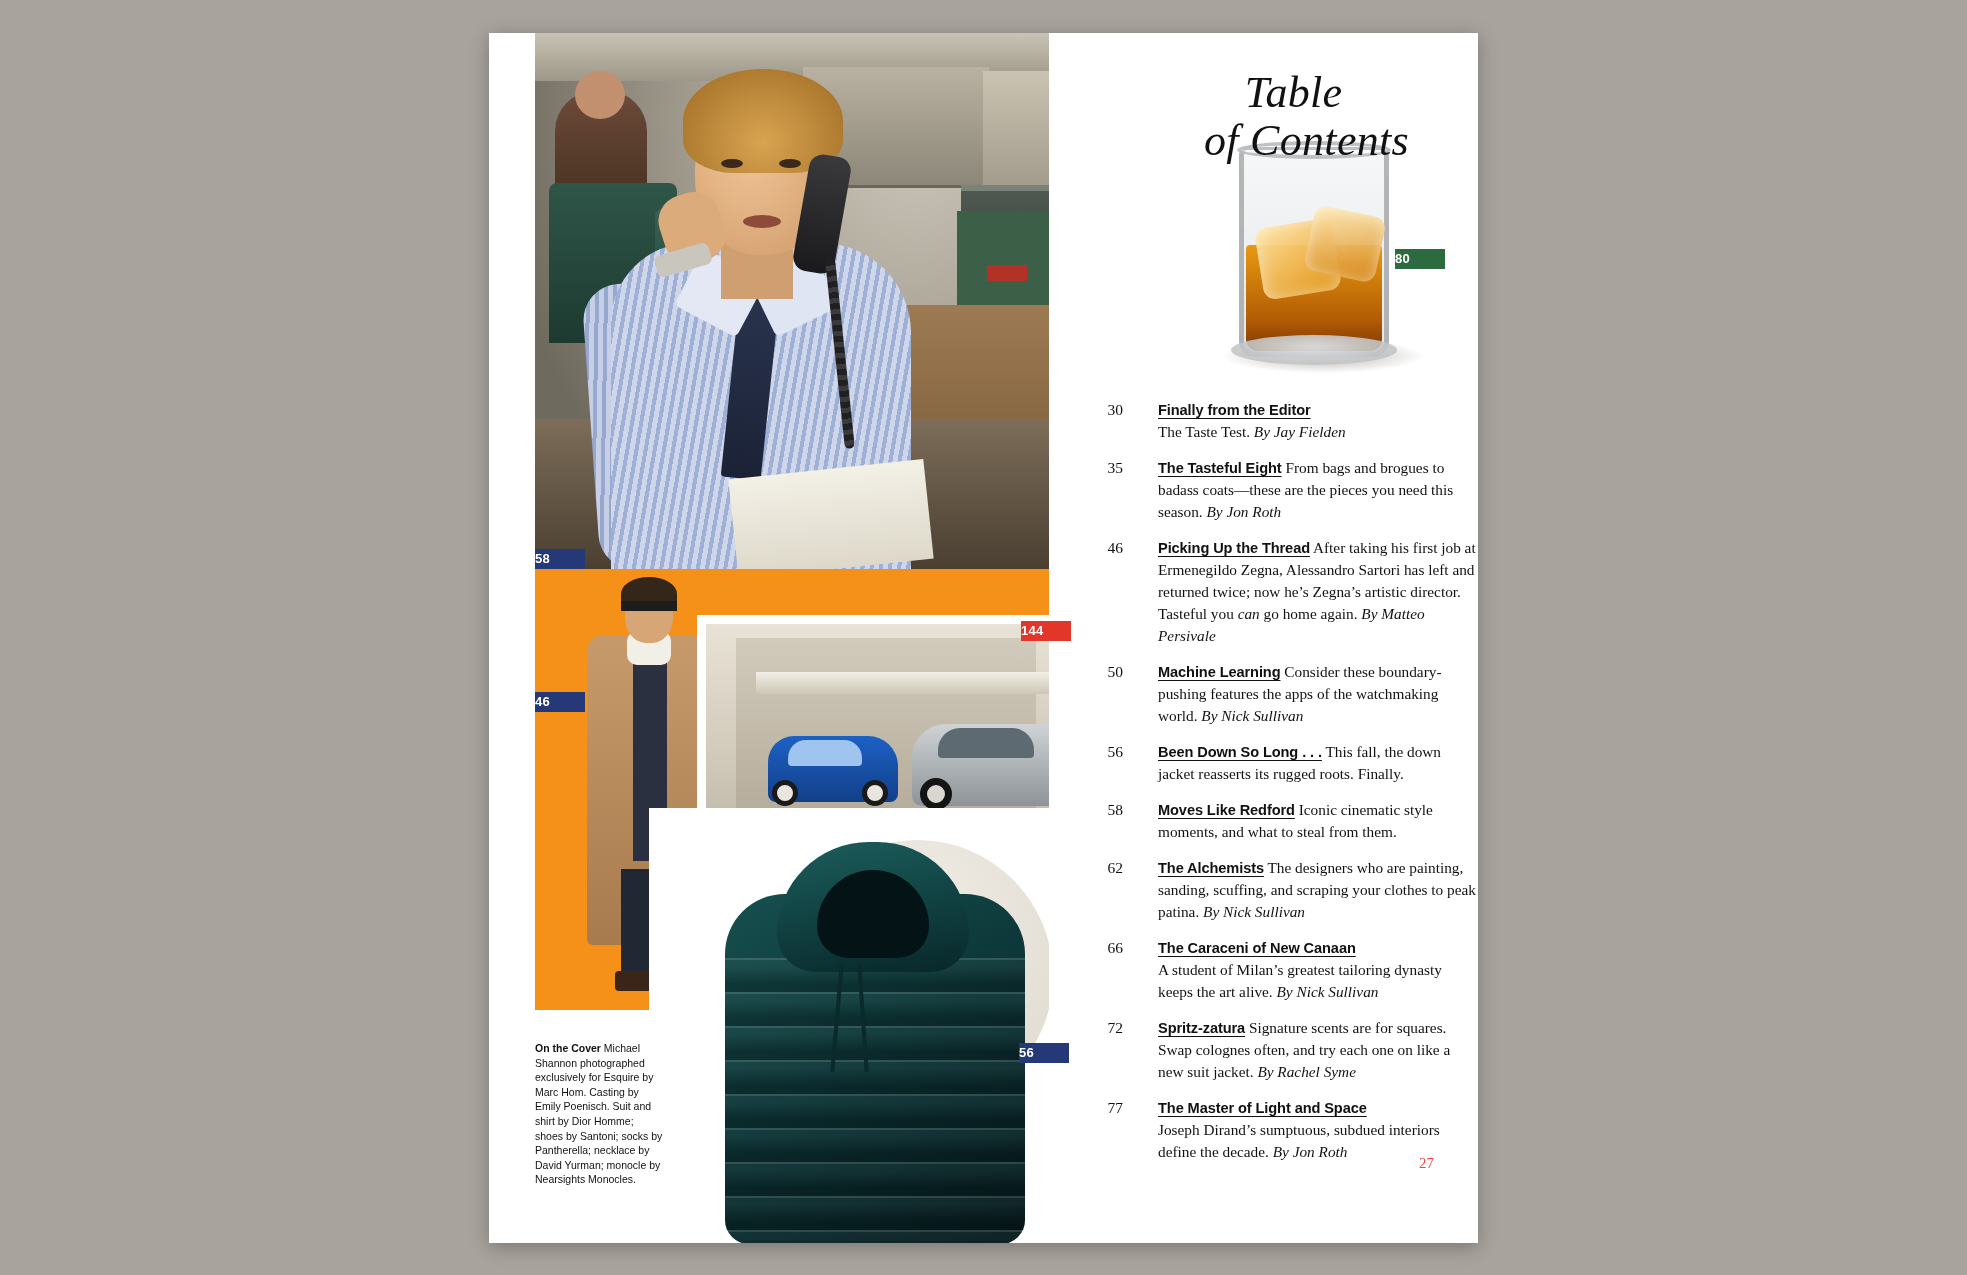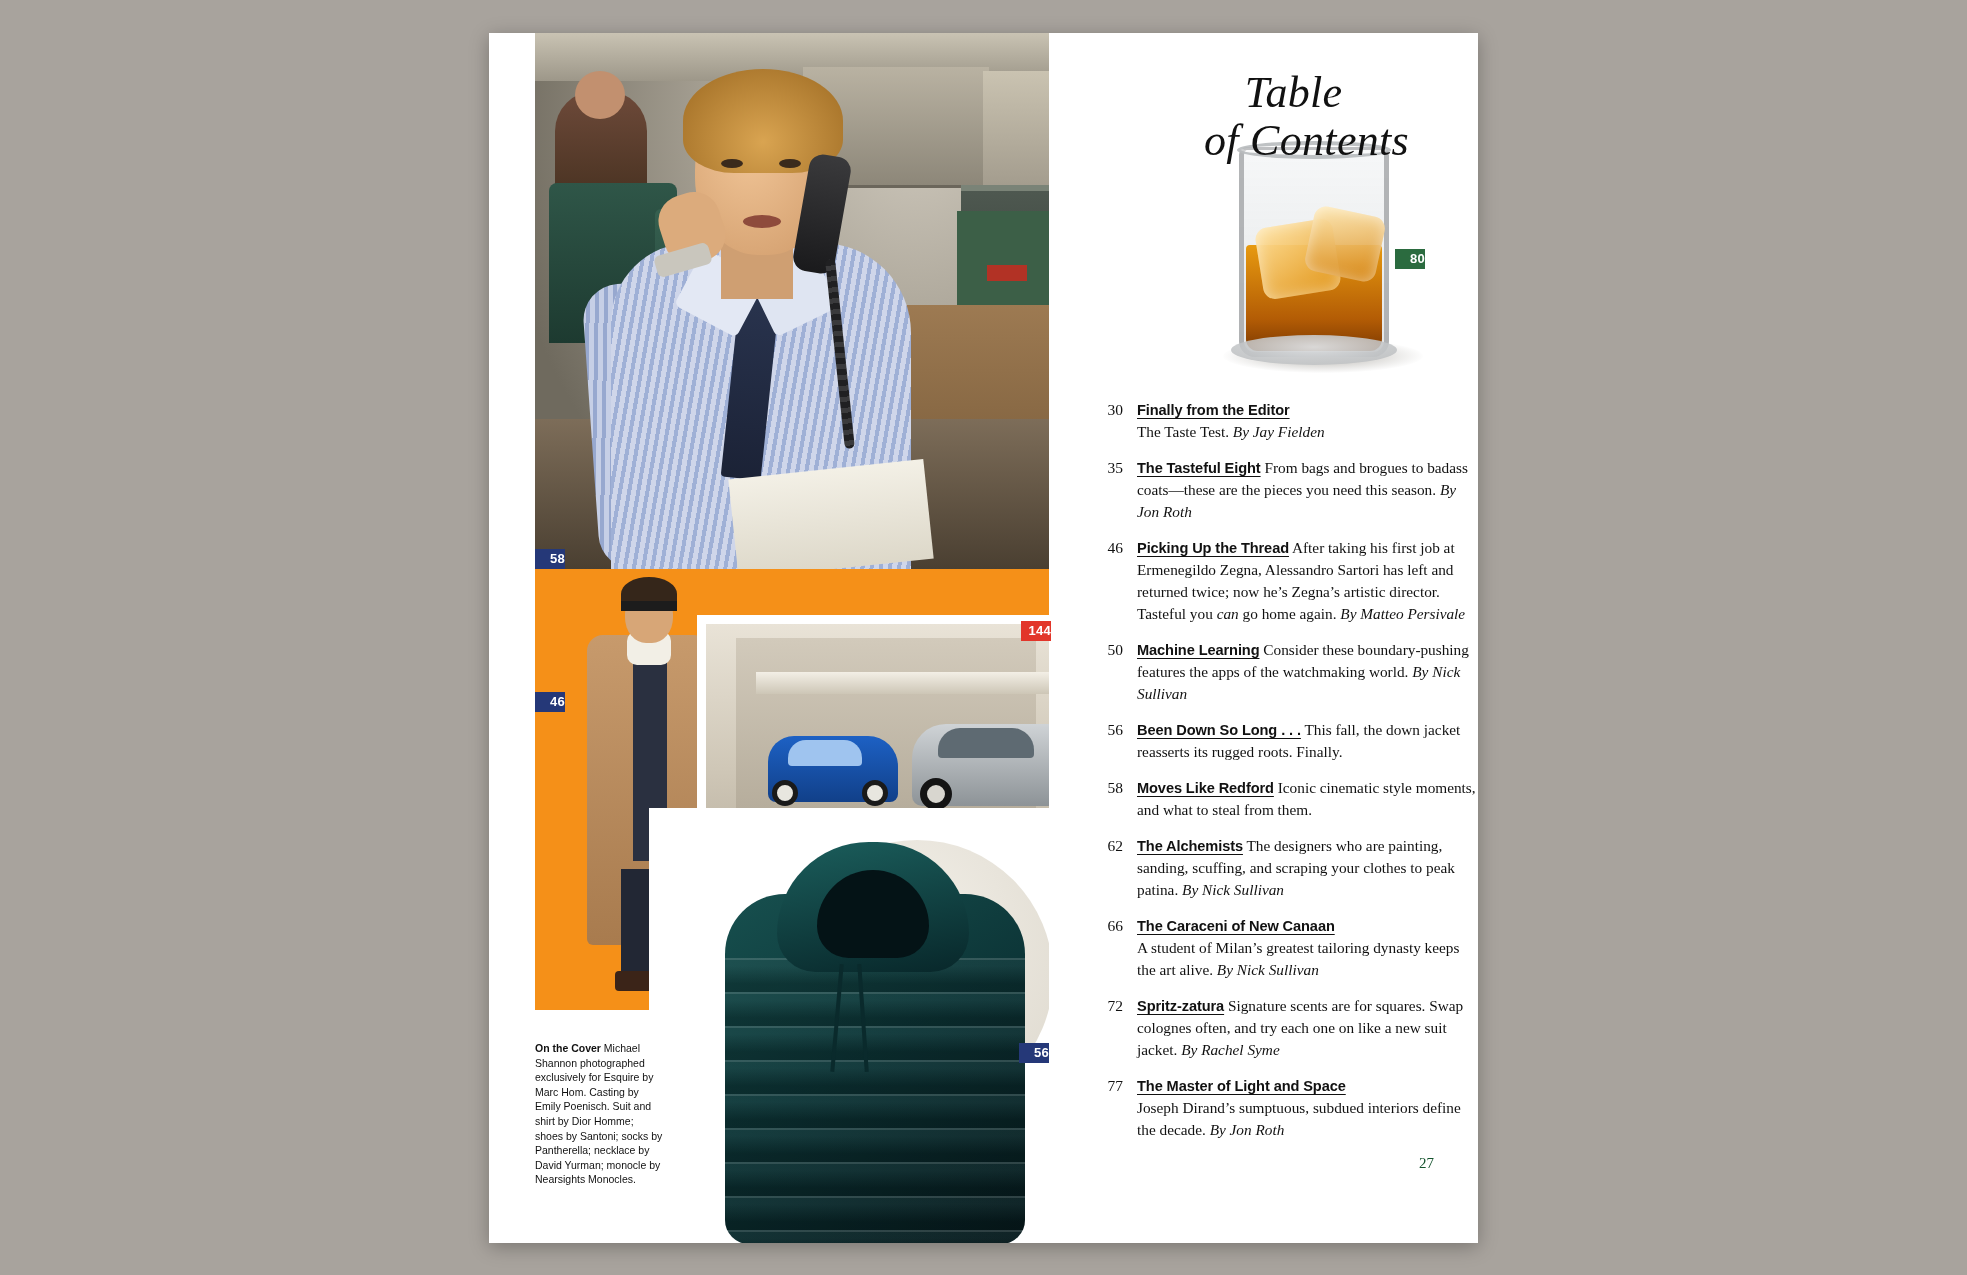--- a/index.html
+++ b/index.html
@@ -177,22 +177,22 @@
   }
 
   
   .badge {
     position: absolute;
     color: #ffffff;
     font-family: "Liberation Sans", sans-serif;
     font-size: 13px;
     font-weight: 700;
     line-height: 20px;
-    text-align: right;
-    width: 30px;
+    text-align: left;
+    width: 50px;
     height: 20px;
     letter-spacing: .3px;
   }
   .badge-navy { background: #253878; }
   .badge-red  { background: #e2362a; }
   .badge-green{ background: #2b6b3f; }
 
   
   .photo-orange {
     position: absolute;
@@ -426,20 +426,21 @@
   
   .toc-list {
     position: absolute;
     left: 0; top: 366px;
     width: 400px;
   }
   .toc-entry {
     position: relative;
     display: flex;
     margin-bottom: 14px;
+    gap: 21px;
   }
   .toc-page {
     width: 44px;
     flex: 0 0 44px;
     text-align: right;
     padding-right: 14px;
     font-family: "Liberation Serif", serif;
     font-size: 15.5px;
     line-height: 22px;
     color: #111111;
@@ -460,21 +461,21 @@
     letter-spacing: -0.1px;
   }
   .toc-em { font-style: italic; }
 
   .page-number {
     position: absolute;
     left: 340px;
     top: 1122px;
     font-family: "Liberation Serif", serif;
     font-size: 15px;
-    color: #14532d;
+    color: #ef4444;
   }
 </style>
 </head>
 <body>
 
 <div id="page">
 
   <div id="left-col">
 
     <div class="photo-redford">

